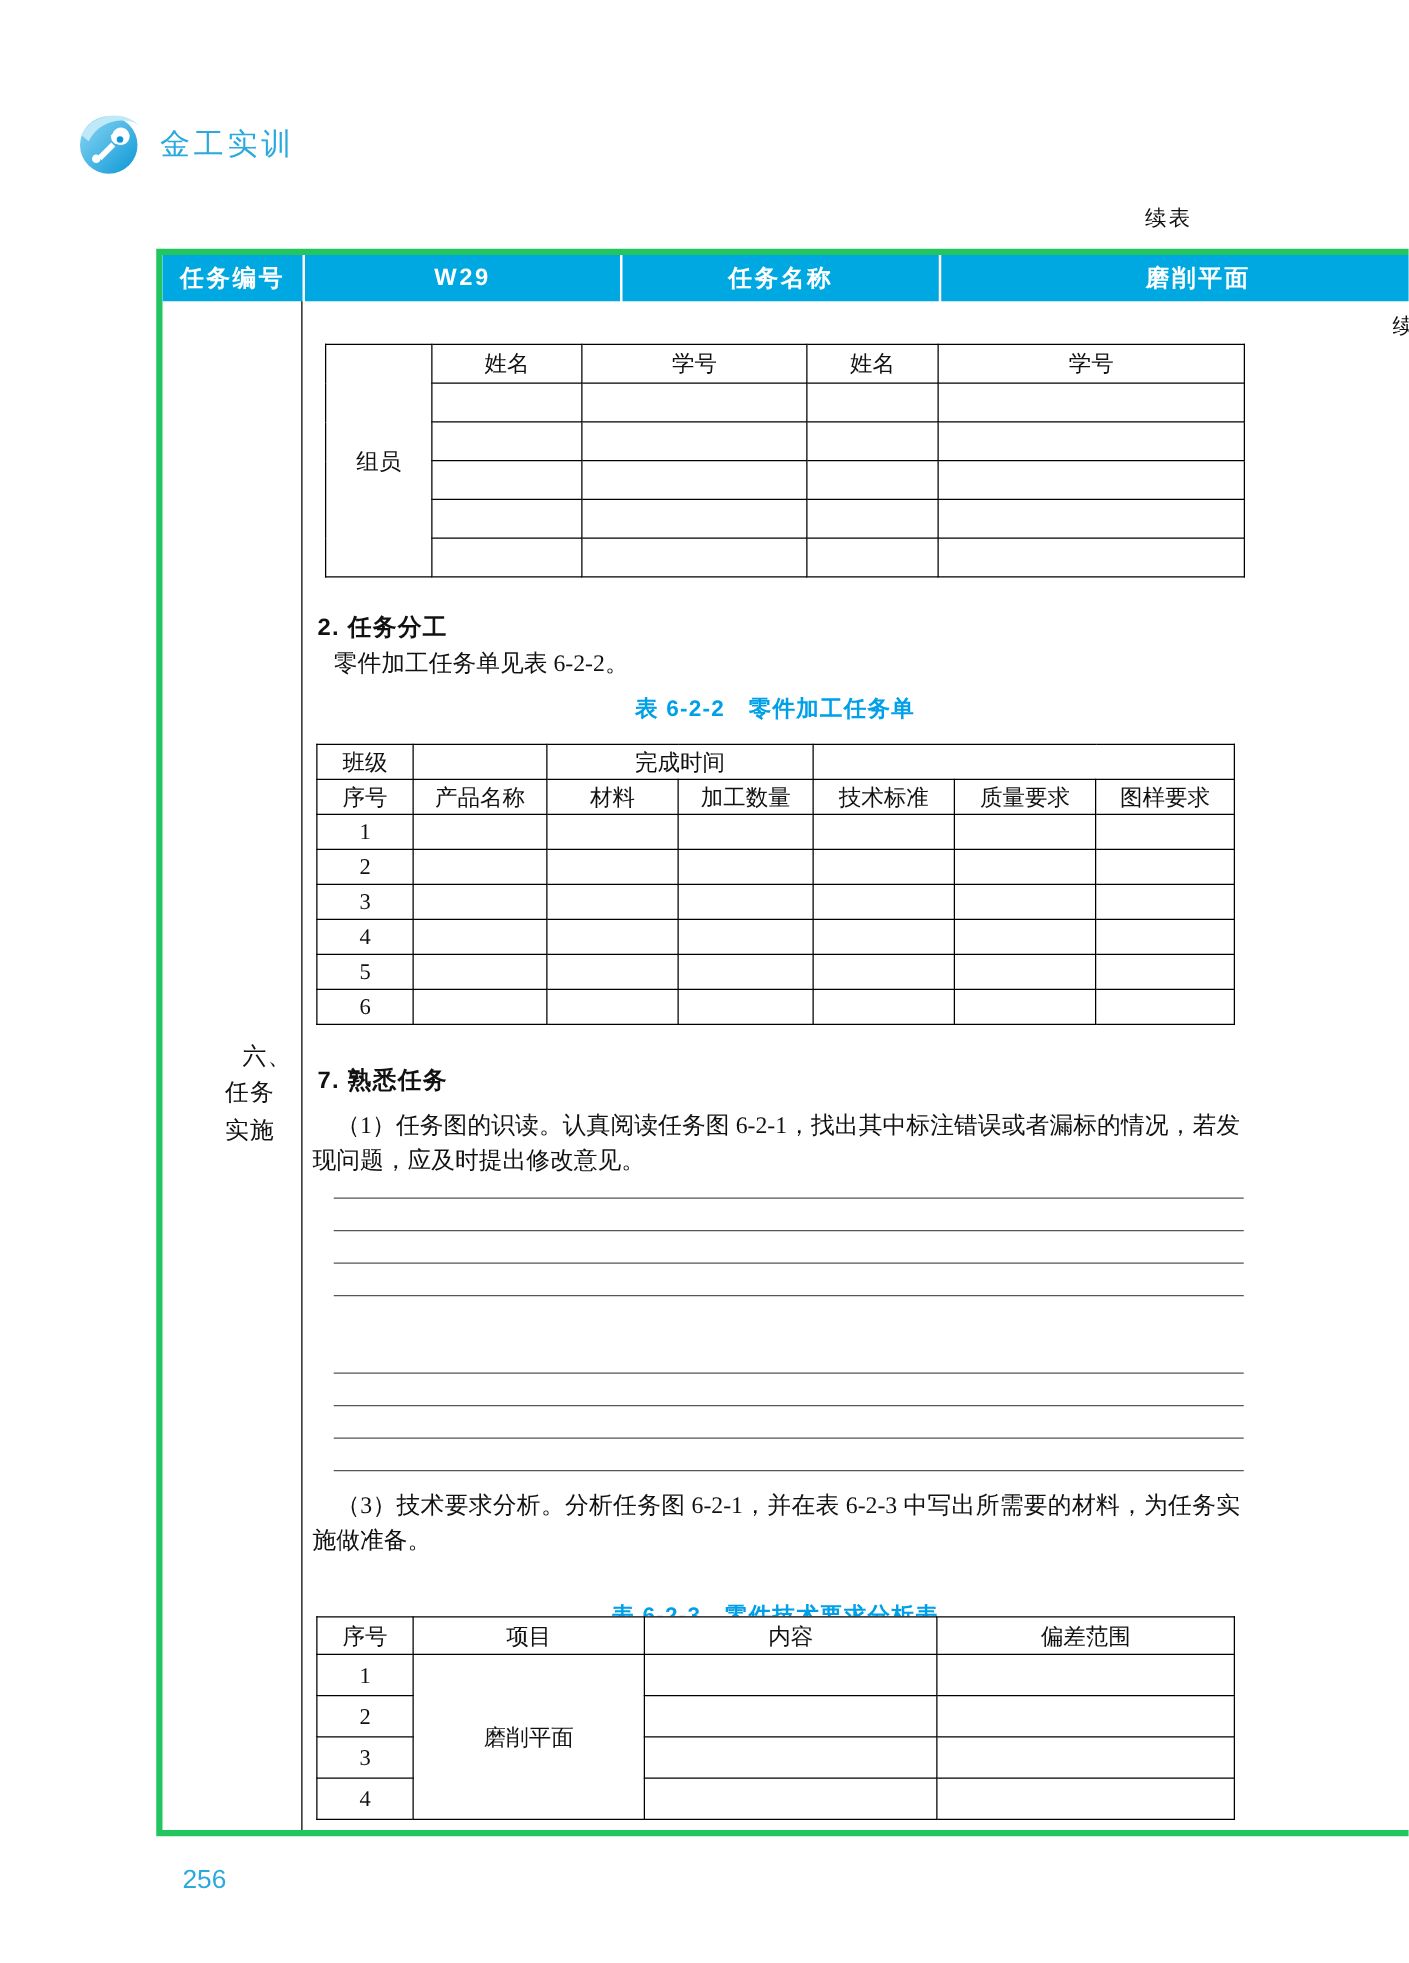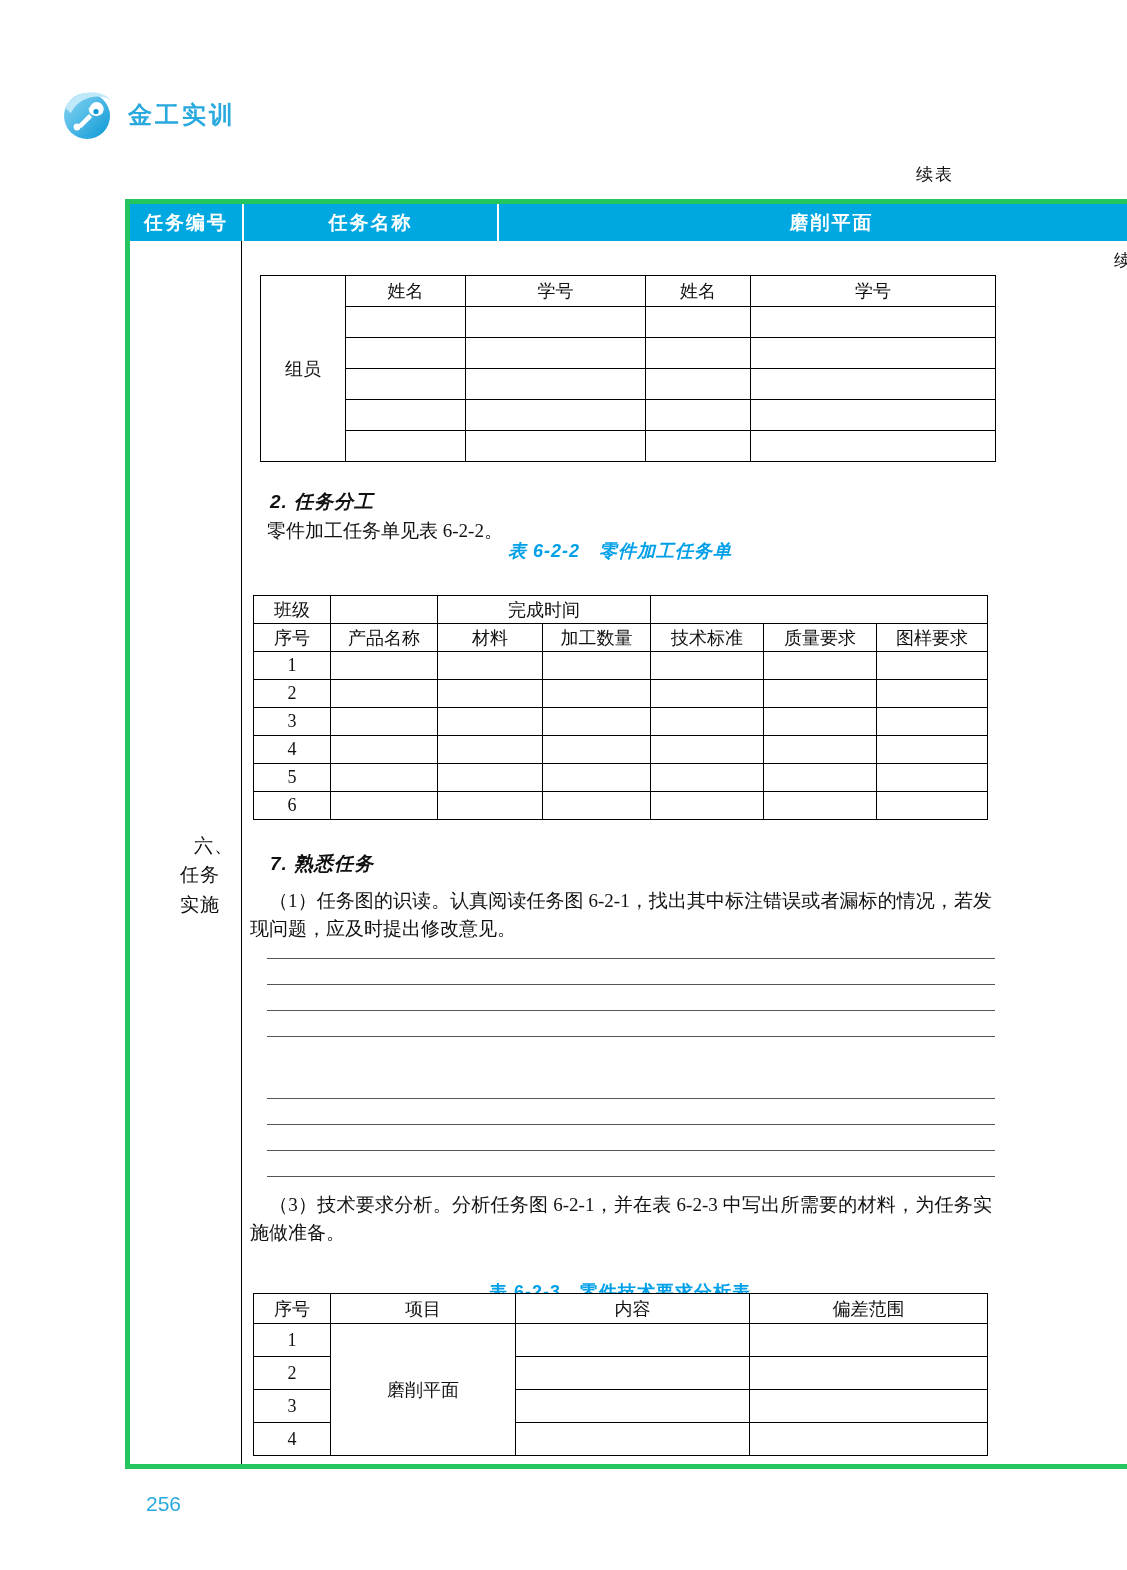--- a/index.html
+++ b/index.html
@@ -3,21 +3,21 @@
 <meta charset="utf-8">
 <style>
   * { margin:0; padding:0; box-sizing:border-box; }
   html,body { background:#ffffff; }
   .page {
     position:relative; width:1127px; height:1570px; background:#fff;
     font-family:"Liberation Serif","DejaVu Serif",serif; color:#111; overflow:hidden;
   }
   
   .logo { position:absolute; left:58px; top:86px; display:flex; align-items:center; gap:12px; }
-  .logo-text { font-size:24px; font-weight:bold; color:#2aa9df; letter-spacing:3px;
+  .logo-text { font-size:24px; font-weight:normal; color:#2aa9df; letter-spacing:3px;
                font-family:"Liberation Sans","DejaVu Sans",sans-serif;text-align:right; }
   
   .top-continued { position:absolute; left:916px; top:163px; font-size:17px; letter-spacing:2px; }
   
   .main-table { position:absolute; left:125px; top:199px; width:1044px; height:1270px;
                 border:5px solid #22c55e; display:flex; flex-direction:column; background:#fff; }
   .head-row { display:flex; gap:2px; background:#fff; flex:0 0 37px; }
   .head-cell { background:#00a8e1; color:#fff; font-weight:bold; font-size:19px;
                display:flex; align-items:center; justify-content:center; letter-spacing:2px;
                font-family:"Liberation Sans","DejaVu Sans",sans-serif; }
@@ -33,29 +33,29 @@
   table.tbl td { border:1px solid #000; text-align:center; vertical-align:middle;
                  font-size:18px; padding:0 4px; overflow:hidden; }
   .members { left:18px; top:34px; width:735px; }
   .members td { height:31px; }
   .t622 { left:11px; top:354px; width:734px; }
   .t622 td { height:28px; }
   .t623 { left:11px; top:1052px; width:734px; }
   .t623 td { height:33px; }
   .t623 tr.hdr td { height:30px; }
   
-  .sec-heading { position:absolute; left:28px; font-weight:bold; font-size:19px;
-                 font-family:"Liberation Sans","DejaVu Sans",sans-serif; letter-spacing:1px;font-style:italic; }
+  .sec-heading { position:absolute; left:12px; font-weight:bold; font-size:19px;
+                 font-family:"Liberation Sans","DejaVu Sans",sans-serif; letter-spacing:1px; }
   .sec2-heading { top:248px; }
   .sec3-heading { top:610px; }
   .sec2-text { position:absolute; left:25px; top:277px; font-size:19px; }
   .tbl-title { position:absolute; left:11px; width:734px; text-align:center;
                color:#00a0e9; font-weight:bold; font-size:18px; letter-spacing:1px;
                font-family:"Liberation Sans","DejaVu Sans",sans-serif; }
-  .t622-title { top:298px;font-style:italic; }
+  .t622-title { top:314px; }
   .t623-title { top:1019px;margin-top:20px; }
   .para { position:absolute; left:8px; width:742px; font-size:19px; line-height:28px;
           text-indent:1em; text-align:justify; }
   .para1 { top:636px;margin-top:10px; }
   .para2 { top:806px; }
   .para3 { top:950px; }
   .lines { position:absolute; left:25px; width:728px; }
   .lines-1 { top:692px; }
   .lines-2 { top:832px; }
   .wline { height:26px; border-bottom:1px solid #555; }
@@ -86,20 +86,21 @@
       </g>
     </svg>
     <span class="logo-text">金工实训</span>
   </div>
 
   <div class="top-continued">续表</div>
 
   <div class="main-table">
     <div class="head-row">
       <div class="head-cell hc1">任务编号</div>
+      <div class="head-cell hc2">W29</div>
       <div class="head-cell hc3">任务名称</div>
       <div class="head-cell hc4">磨削平面</div>
     </div>
     <div class="body-row">
       <div class="side-col">
         <div class="side-label">六、任务实施</div>
       </div>
       <div class="content">
 
         <div class="inner-continued">续表</div>

